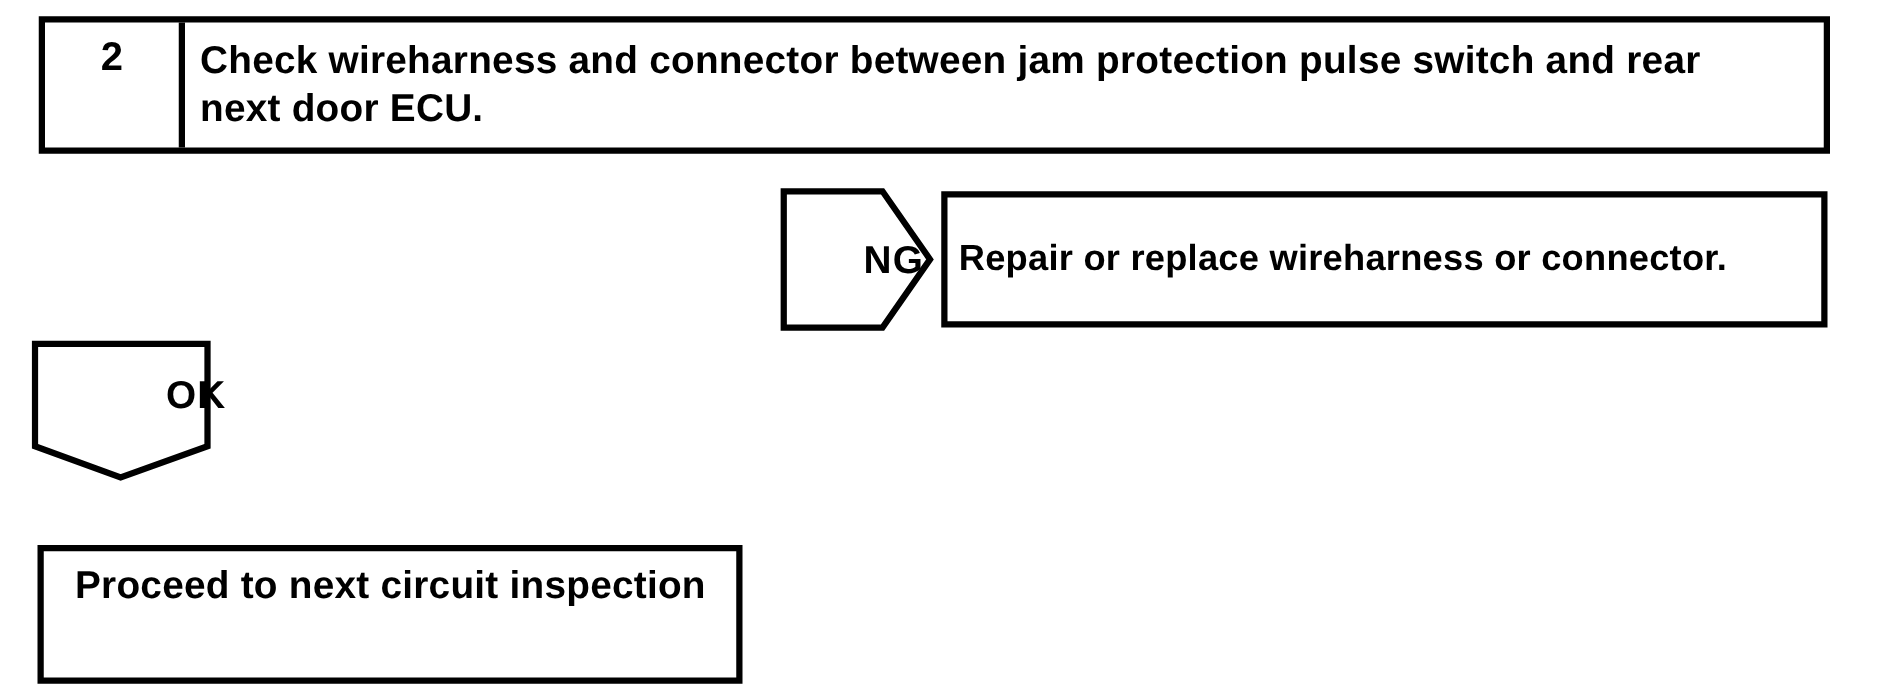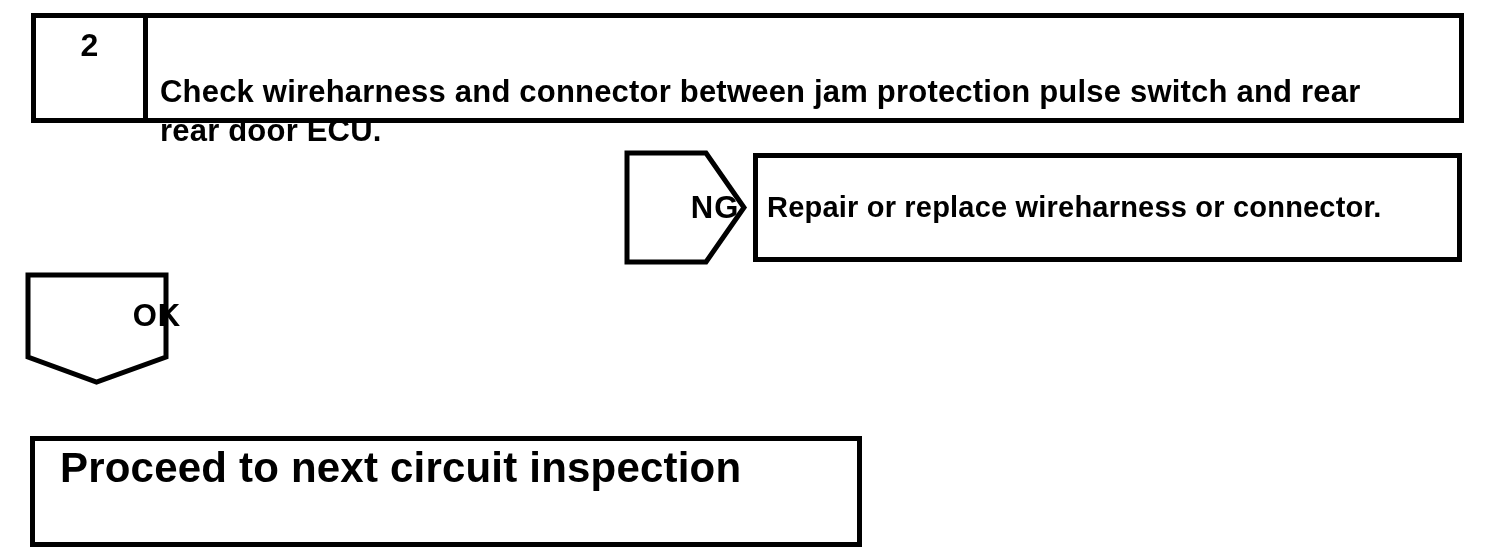--- a/index.html
+++ b/index.html
@@ -32,21 +32,20 @@
     justify-content: center;
     padding-top: 9px;
     font-size: 32px;
   }
   .step-text-cell {
     flex: 1;
     padding: 10px 6px 0 12px;
     font-size: 31px;
     line-height: 39px;
     letter-spacing: 0.2px;
-    margin-top: 44px;
   }
 
   
   .pent-tag { position: absolute; }
   .pent-svg { position: absolute; left: 0; top: 0; display: block; }
   .pent-svg polygon {
     fill: #ffffff;
     stroke: #000000;
     stroke-width: 5;
     stroke-linejoin: miter;
@@ -76,41 +75,41 @@
     padding-left: 9px;
     font-size: 29px;
     letter-spacing: 0.2px;
     background: #fff;
   }
 
   
   .result-box {
     position: absolute;
     left: 30px; top: 436px;
-    width: 832px; height: 111px;
+    width: 564px; height: 111px;
     border: 5px solid #000;
     padding: 3px 0 0 25px;
-    font-size: 42px;
+    font-size: 31px;
     line-height: 47px;
     letter-spacing: 0.2px;
     background: #fff;
   }
 </style>
 </head>
 <body>
 
 <div class="page">
 
   <section class="step-box">
     <div class="step-num-cell">
       <span>2</span>
     </div>
     <div class="step-text-cell">
       <div class="line">Check wireharness and connector between jam protection pulse switch and rear</div>
-      <div class="line">rear door ECU.</div>
+      <div class="line">next door ECU.</div>
     </div>
   </section>
 
   <div class="pent-tag ng-tag">
     <svg class="pent-svg" width="124" height="115" viewBox="0 0 124 115" aria-hidden="true">
       <polygon points="3,3 82,3 120,57.5 82,112 3,112"></polygon>
     </svg>
     <span class="pent-label">NG</span>
   </div>
 

